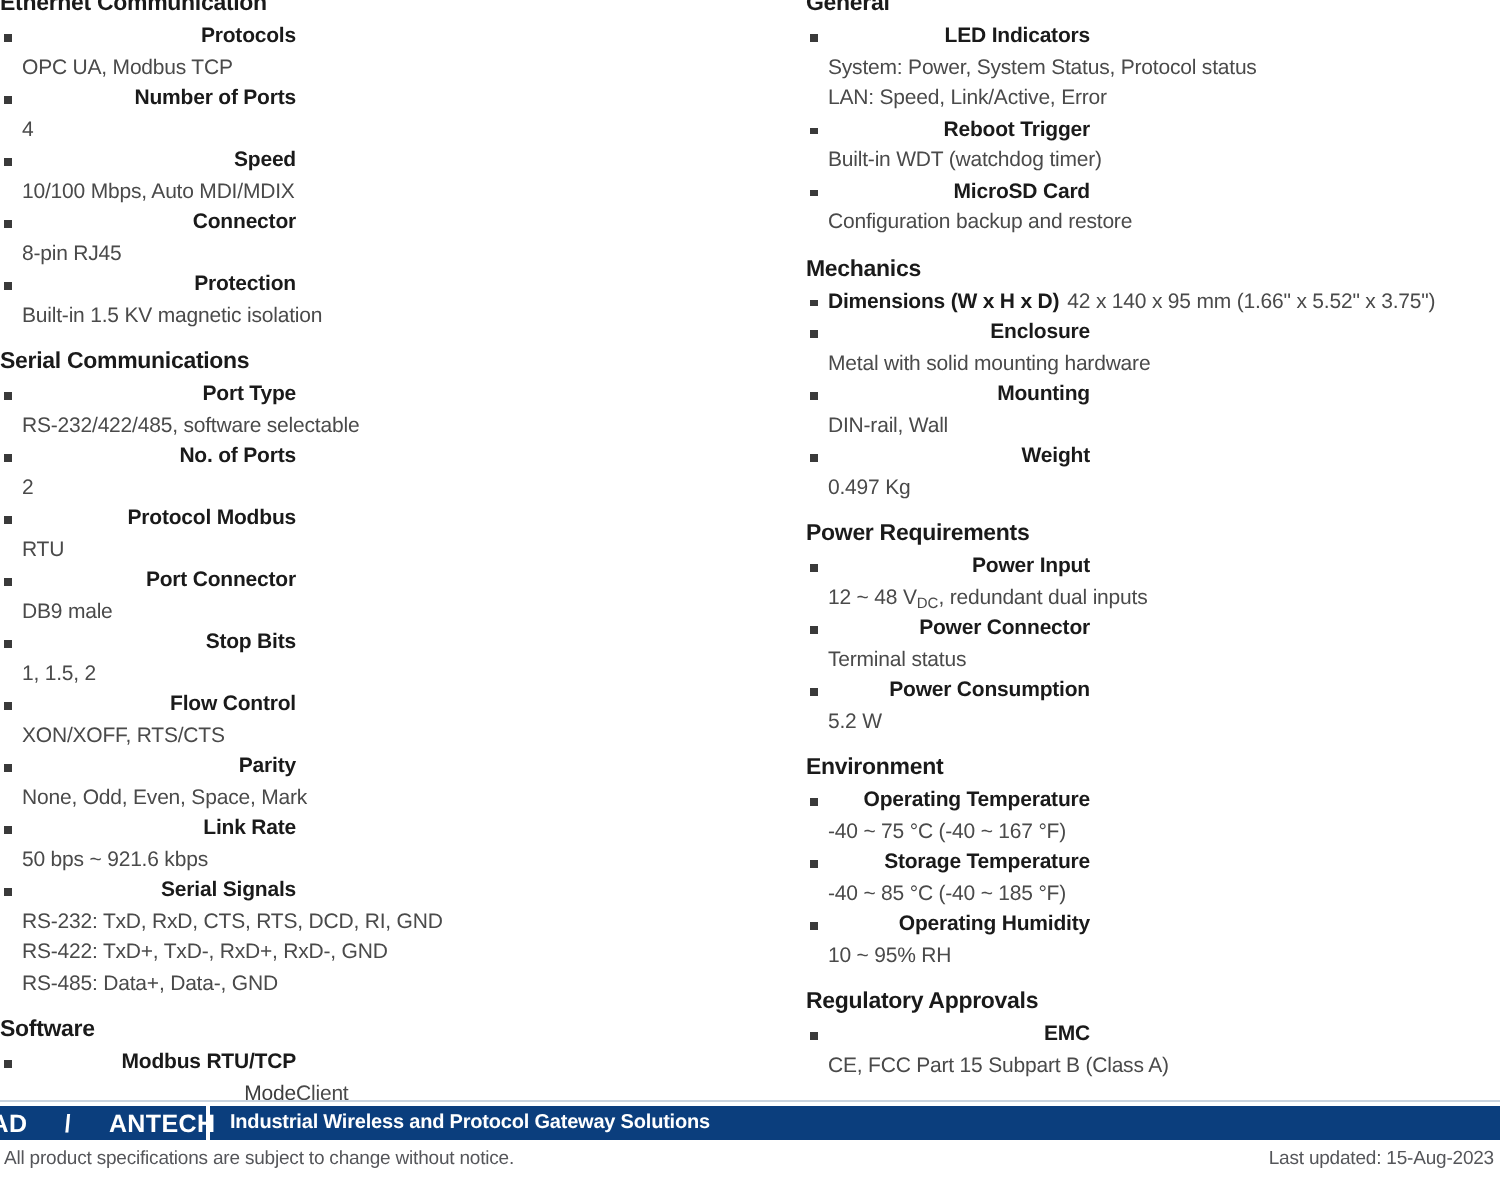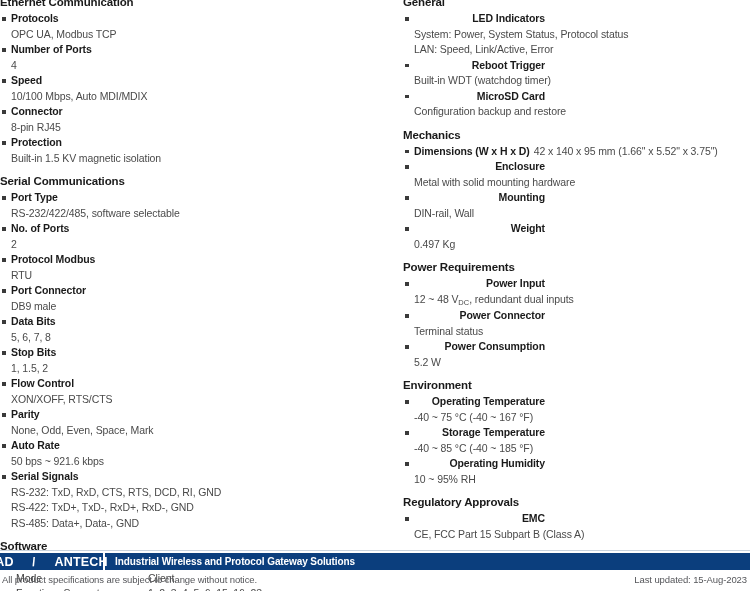--- a/index.html
+++ b/index.html
@@ -54,21 +54,21 @@
   .val {
     display: inline-block;
     font-size: 10.5px;
     color: #4a4a4a;
     letter-spacing: -0.1px;
     vertical-align: top;
     white-space: pre-line;
   }
 
   
-  .col-left  .lbl { width: 137px; }
+  .col-left  .lbl { width: 137px; text-align: right; }
   .col-left  .val { width: 240px; }
   
   .col-right .lbl { width: 131px; text-align: right; }
   .col-right .val { width: 230px; }
 
   
   .row.wide .lbl { width: auto; padding-right: 4px; }
   .row.wide .val { width: auto; }
 
   
@@ -160,25 +160,24 @@
         <div class="row"><span class="bullet"></span><span class="lbl">Speed</span><span class="val">10/100 Mbps, Auto MDI/MDIX</span></div>
         <div class="row"><span class="bullet"></span><span class="lbl">Connector</span><span class="val">8-pin RJ45</span></div>
         <div class="row"><span class="bullet"></span><span class="lbl">Protection</span><span class="val">Built-in 1.5 KV magnetic isolation</span></div>
       </div>
       <div class="section">
         <div class="sec-title">Serial Communications</div>
         <div class="row"><span class="bullet"></span><span class="lbl">Port Type</span><span class="val">RS-232/422/485, software selectable</span></div>
         <div class="row"><span class="bullet"></span><span class="lbl">No. of Ports</span><span class="val">2</span></div>
         <div class="row"><span class="bullet"></span><span class="lbl">Protocol Modbus</span><span class="val">RTU</span></div>
         <div class="row"><span class="bullet"></span><span class="lbl">Port Connector</span><span class="val">DB9 male</span></div>
-        <div class="row"><span class="bullet"></span><span class="lbl">Data Bits</span><span class="val">5, 6, 7, 8</span></div>
         <div class="row"><span class="bullet"></span><span class="lbl">Stop Bits</span><span class="val">1, 1.5, 2</span></div>
         <div class="row"><span class="bullet"></span><span class="lbl">Flow Control</span><span class="val">XON/XOFF, RTS/CTS</span></div>
         <div class="row"><span class="bullet"></span><span class="lbl">Parity</span><span class="val">None, Odd, Even, Space, Mark</span></div>
-        <div class="row"><span class="bullet"></span><span class="lbl">Auto Rate</span><span class="val">50 bps ~ 921.6 kbps</span></div>
+        <div class="row"><span class="bullet"></span><span class="lbl">Link Rate</span><span class="val">50 bps ~ 921.6 kbps</span></div>
         <div class="row"><span class="bullet"></span><span class="lbl">Serial Signals</span><span class="val">RS-232: TxD, RxD, CTS, RTS, DCD, RI, GND
 RS-422: TxD+, TxD-, RxD+, RxD-, GND
 RS-485: Data+, Data-, GND</span></div>
       </div>
       <div class="section">
         <div class="sec-title">Software</div>
         <div class="row"><span class="bullet"></span><span class="lbl">Modbus RTU/TCP</span></div>
         <div class="subrow"><span class="lbl">Mode</span><span class="val">Client</span></div>
         <div class="subrow"><span class="lbl">Functions Support</span><span class="val">1, 2, 3, 4, 5, 6, 15, 16, 23</span></div>
       </div>

